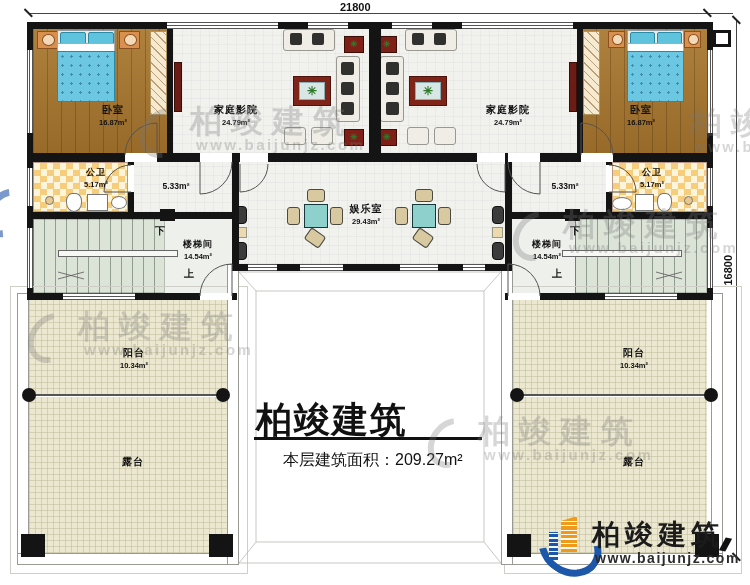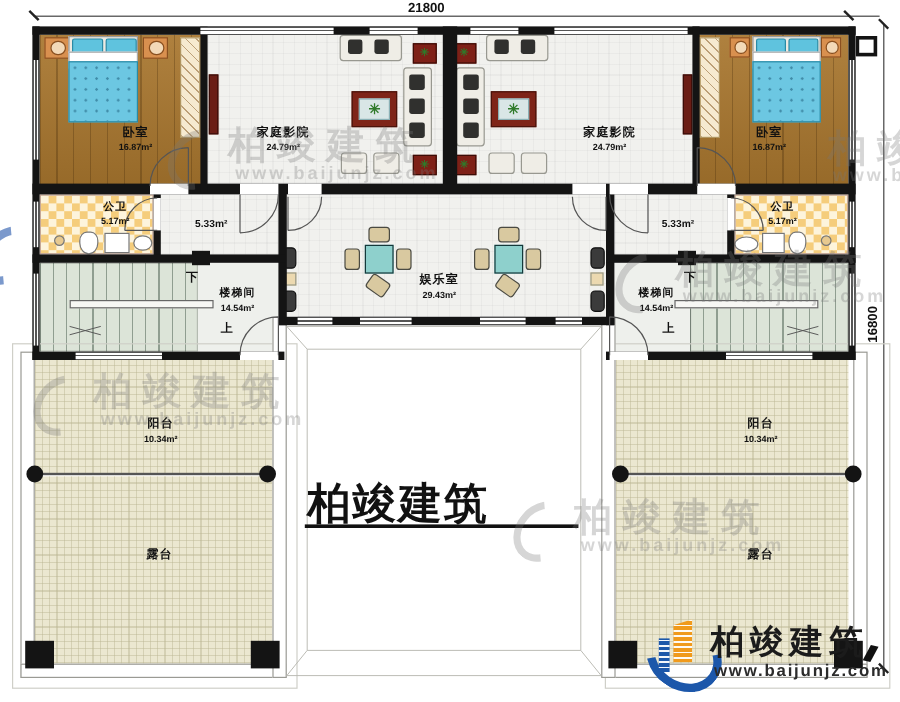--- a/index.html
+++ b/index.html
@@ -309,21 +309,21 @@
   <div class="rlabel" style="left:652px;top:166px;">
     <div class="rname sm">公卫</div>
     <div class="rarea">5.17m²</div>
   </div>
   <div class="rlabel" style="left:176px;top:180px;">
     <div class="rarea" style="font-size:8.5px;">5.33m²</div>
   </div>
   <div class="rlabel" style="left:565px;top:180px;">
     <div class="rarea" style="font-size:8.5px;">5.33m²</div>
   </div>
-  <div class="rlabel" style="left:366px;top:226px;">
+  <div class="rlabel" style="left:366px;top:202px;">
     <div class="rname">娱乐室</div>
     <div class="rarea">29.43m²</div>
   </div>
   <div class="rlabel" style="left:198px;top:238px;">
     <div class="rname sm">楼梯间</div>
     <div class="rarea">14.54m²</div>
   </div>
   <div class="rlabel" style="left:547px;top:238px;">
     <div class="rname sm">楼梯间</div>
     <div class="rarea">14.54m²</div>
@@ -351,20 +351,23 @@
   <div class="tick" style="left:23px;top:12px;"></div>
   <div class="tick" style="left:702px;top:12px;"></div>
   <div class="dimtext" style="left:340px;top:1px;">21800</div>
   <div class="dimline" style="left:736px;top:20px;width:1px;height:540px;"></div>
   <div class="tick" style="left:731px;top:19px;"></div>
   <div class="tick" style="left:731px;top:556px;"></div>
   <div class="dimtext vert" style="left:722px;top:255px;">16800</div>
 
   <div class="tb-title" style="left:256px;top:396px;">柏竣建筑</div>
   <div class="tb-rule" style="left:254px;top:437px;width:228px;height:2.5px;"></div>
+  <div class="tb-line" style="left:283px;top:450px;">
+    <span>本层建筑面积：</span><span>209.27m²</span>
+  </div>
 
   <div class="wm" style="left:142px;top:100px;">
     <div class="wm-swoosh"></div>
     <div class="wm-text">柏竣建筑</div>
     <div class="wm-url">www.baijunjz.com</div>
   </div>
   <div class="wm" style="left:30px;top:305px;">
     <div class="wm-swoosh"></div>
     <div class="wm-text">柏竣建筑</div>
     <div class="wm-url">www.baijunjz.com</div>

